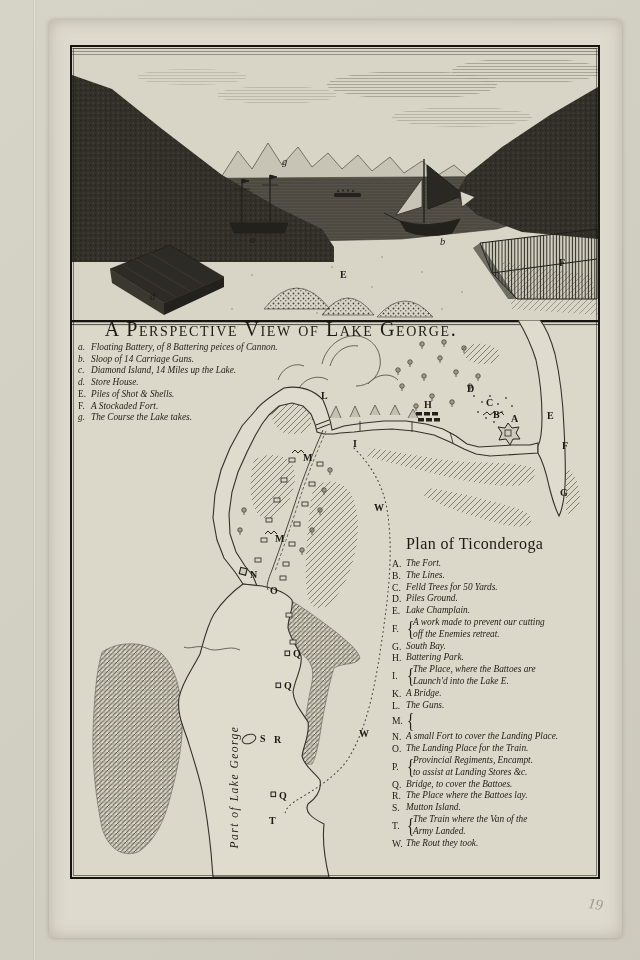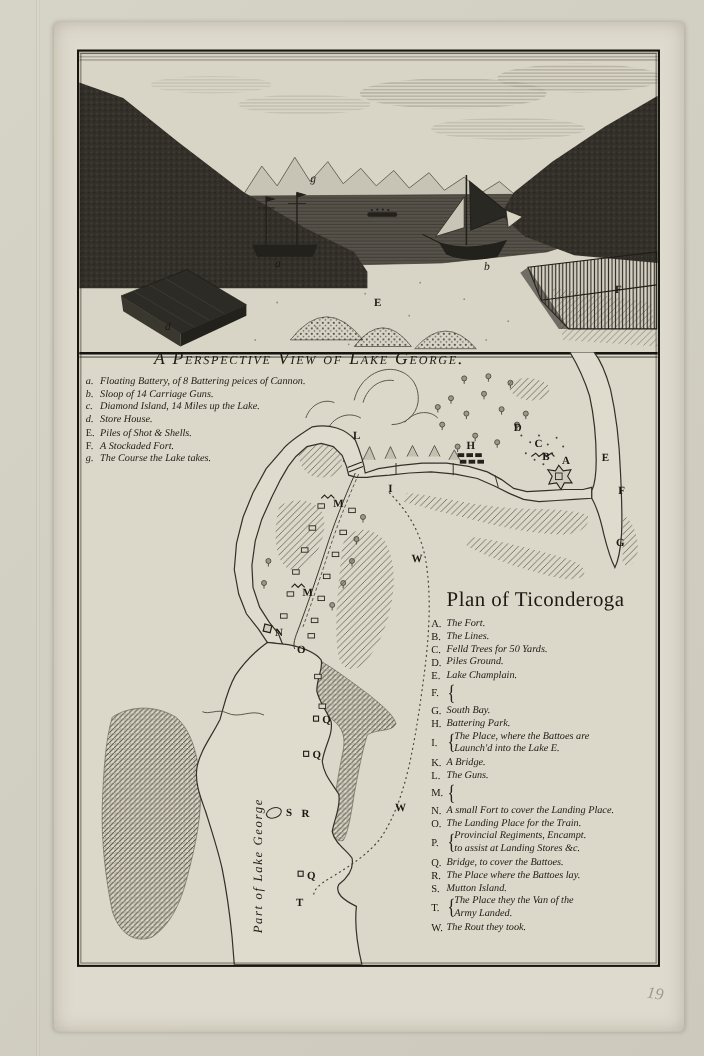--- a/index.html
+++ b/index.html
@@ -11,30 +11,30 @@
   #plate{position:absolute;left:49px;top:20px;width:573px;height:918px;border-radius:5px;
     background:#dedacd;
     box-shadow:inset 0 0 16px rgba(120,112,92,.35),0 0 4px rgba(95,90,72,.35);}
   #frame{position:absolute;left:70px;top:45px;width:526px;height:830px;
     border:2.5px solid #17150f;background:#dbd7c9;}
   #frame::before{content:"";position:absolute;inset:1px;border:.7px solid rgba(23,21,15,.5);pointer-events:none;z-index:5;}
   svg{position:absolute;display:block;}
   #viewsvg{left:0;top:0;}
   #mapsvg{left:0;top:273px;}
   #view-title{position:absolute;left:14px;top:270.5px;width:390px;text-align:center;
-    font-size:16px;font-style:italic;font-variant:small-caps;letter-spacing:1.6px;
+    font-size:20px;font-variant:small-caps;letter-spacing:1.6px;
     color:#1c1a13;white-space:nowrap;z-index:3;}
   
   #view-legend{position:absolute;left:6px;top:295px;z-index:3;}
   .vrow{display:flex;line-height:11.7px;font-size:9.3px;font-style:italic;color:#262319;white-space:nowrap;}
   .vkey{width:13px;flex:none;}
   .vkey.uc{font-style:normal;}
   
   #plan-legend{position:absolute;left:320px;top:488px;width:210px;z-index:3;}
-  #plan-title{font-size:19px;color:#1d1a13;letter-spacing:.4px;margin:0 0 5px 14px;white-space:nowrap;}
+  #plan-title{font-size:16px;color:#1d1a13;letter-spacing:.4px;margin:0 0 5px 14px;white-space:nowrap;}
   .prow{display:flex;align-items:center;line-height:11.8px;font-size:9.3px;font-style:italic;color:#24211a;}
   .pkey{width:14px;flex:none;font-style:normal;font-size:9.6px;color:#1d1a13;}
   .brace{flex:none;width:7px;font-style:normal;font-size:20px;color:#24211a;
     transform:scaleX(.75);line-height:1;position:relative;top:-1px;}
   .plines{display:flex;flex-direction:column;}
   .pline{white-space:nowrap;}
   
   .maptext text{font-family:"Liberation Serif","DejaVu Serif",serif;font-size:10px;fill:#1b1913;font-weight:bold;}
   .maptext text.it{font-style:italic;font-weight:normal;font-size:10.5px;}
   #lakelabel{font-family:"Liberation Serif","DejaVu Serif",serif;font-size:11.5px;font-style:italic;
@@ -409,20 +409,24 @@
           </div>
           <div class="prow">
             <span class="pkey">E.</span>
             <span class="plines">
               <span class="pline">Lake Champlain.</span>
             </span>
           </div>
           <div class="prow">
             <span class="pkey">F.</span>
             <span class="brace">{</span>
+            <span class="plines">
+              <span class="pline">A work made to prevent our cutting</span>
+              <span class="pline">off the Enemies retreat.</span>
+            </span>
           </div>
           <div class="prow">
             <span class="pkey">G.</span>
             <span class="plines">
               <span class="pline">South Bay.</span>
             </span>
           </div>
           <div class="prow">
             <span class="pkey">H.</span>
             <span class="plines">
@@ -488,21 +492,21 @@
           <div class="prow">
             <span class="pkey">S.</span>
             <span class="plines">
               <span class="pline">Mutton Island.</span>
             </span>
           </div>
           <div class="prow">
             <span class="pkey">T.</span>
             <span class="brace">{</span>
             <span class="plines">
-              <span class="pline">The Place they the Van of the</span>
+              <span class="pline">The Train where the Van of the</span>
               <span class="pline">Army Landed.</span>
             </span>
           </div>
           <div class="prow">
             <span class="pkey">W.</span>
             <span class="plines">
               <span class="pline">The Rout they took.</span>
             </span>
           </div>
         </div>

